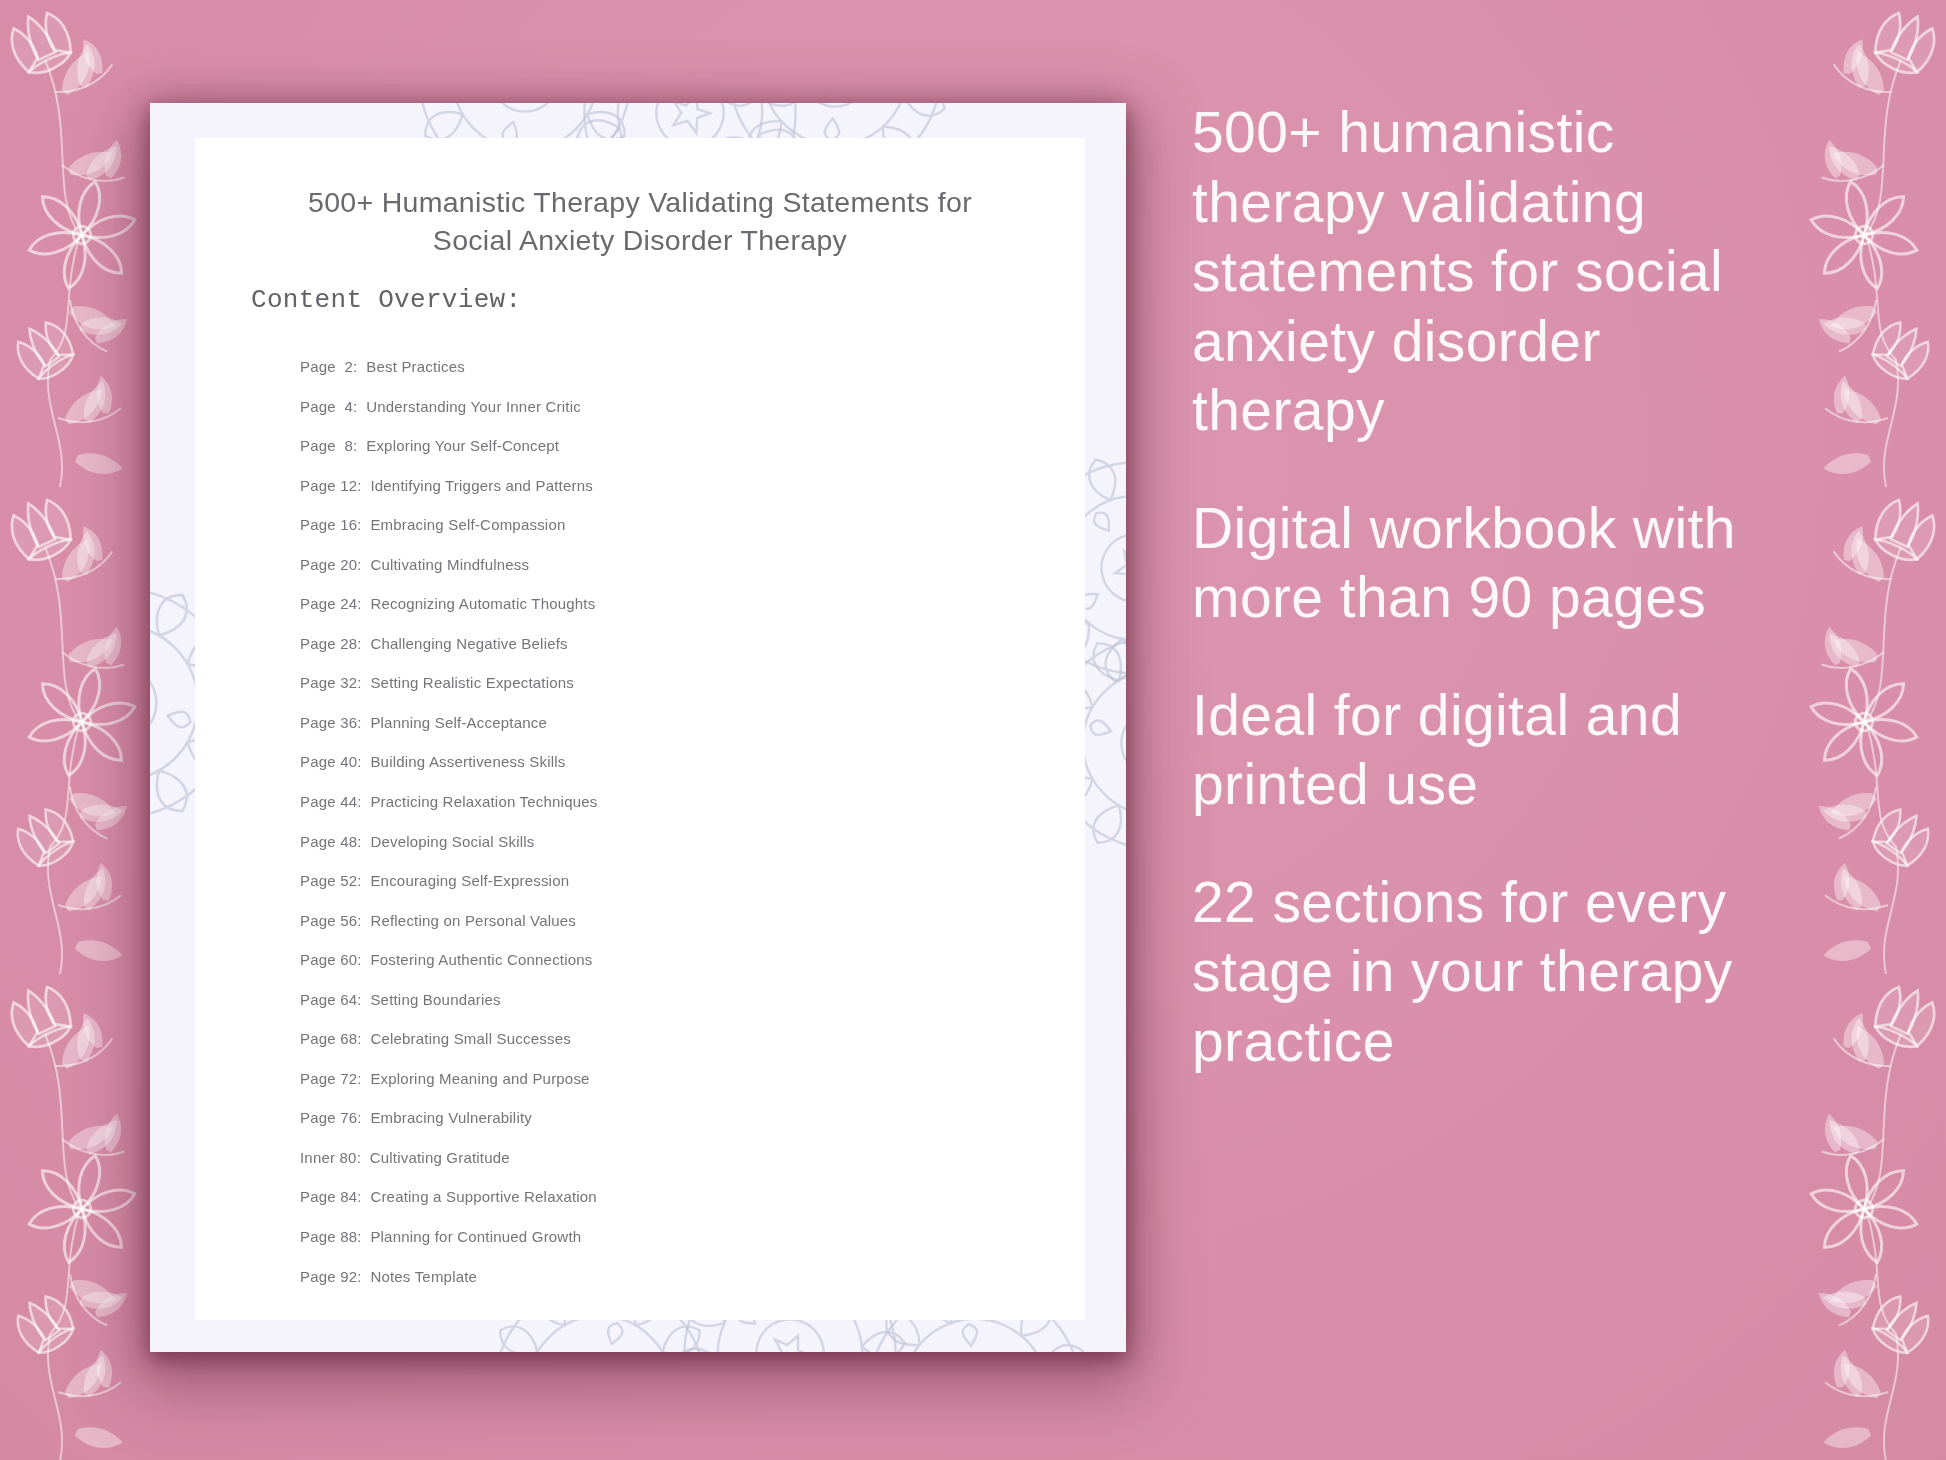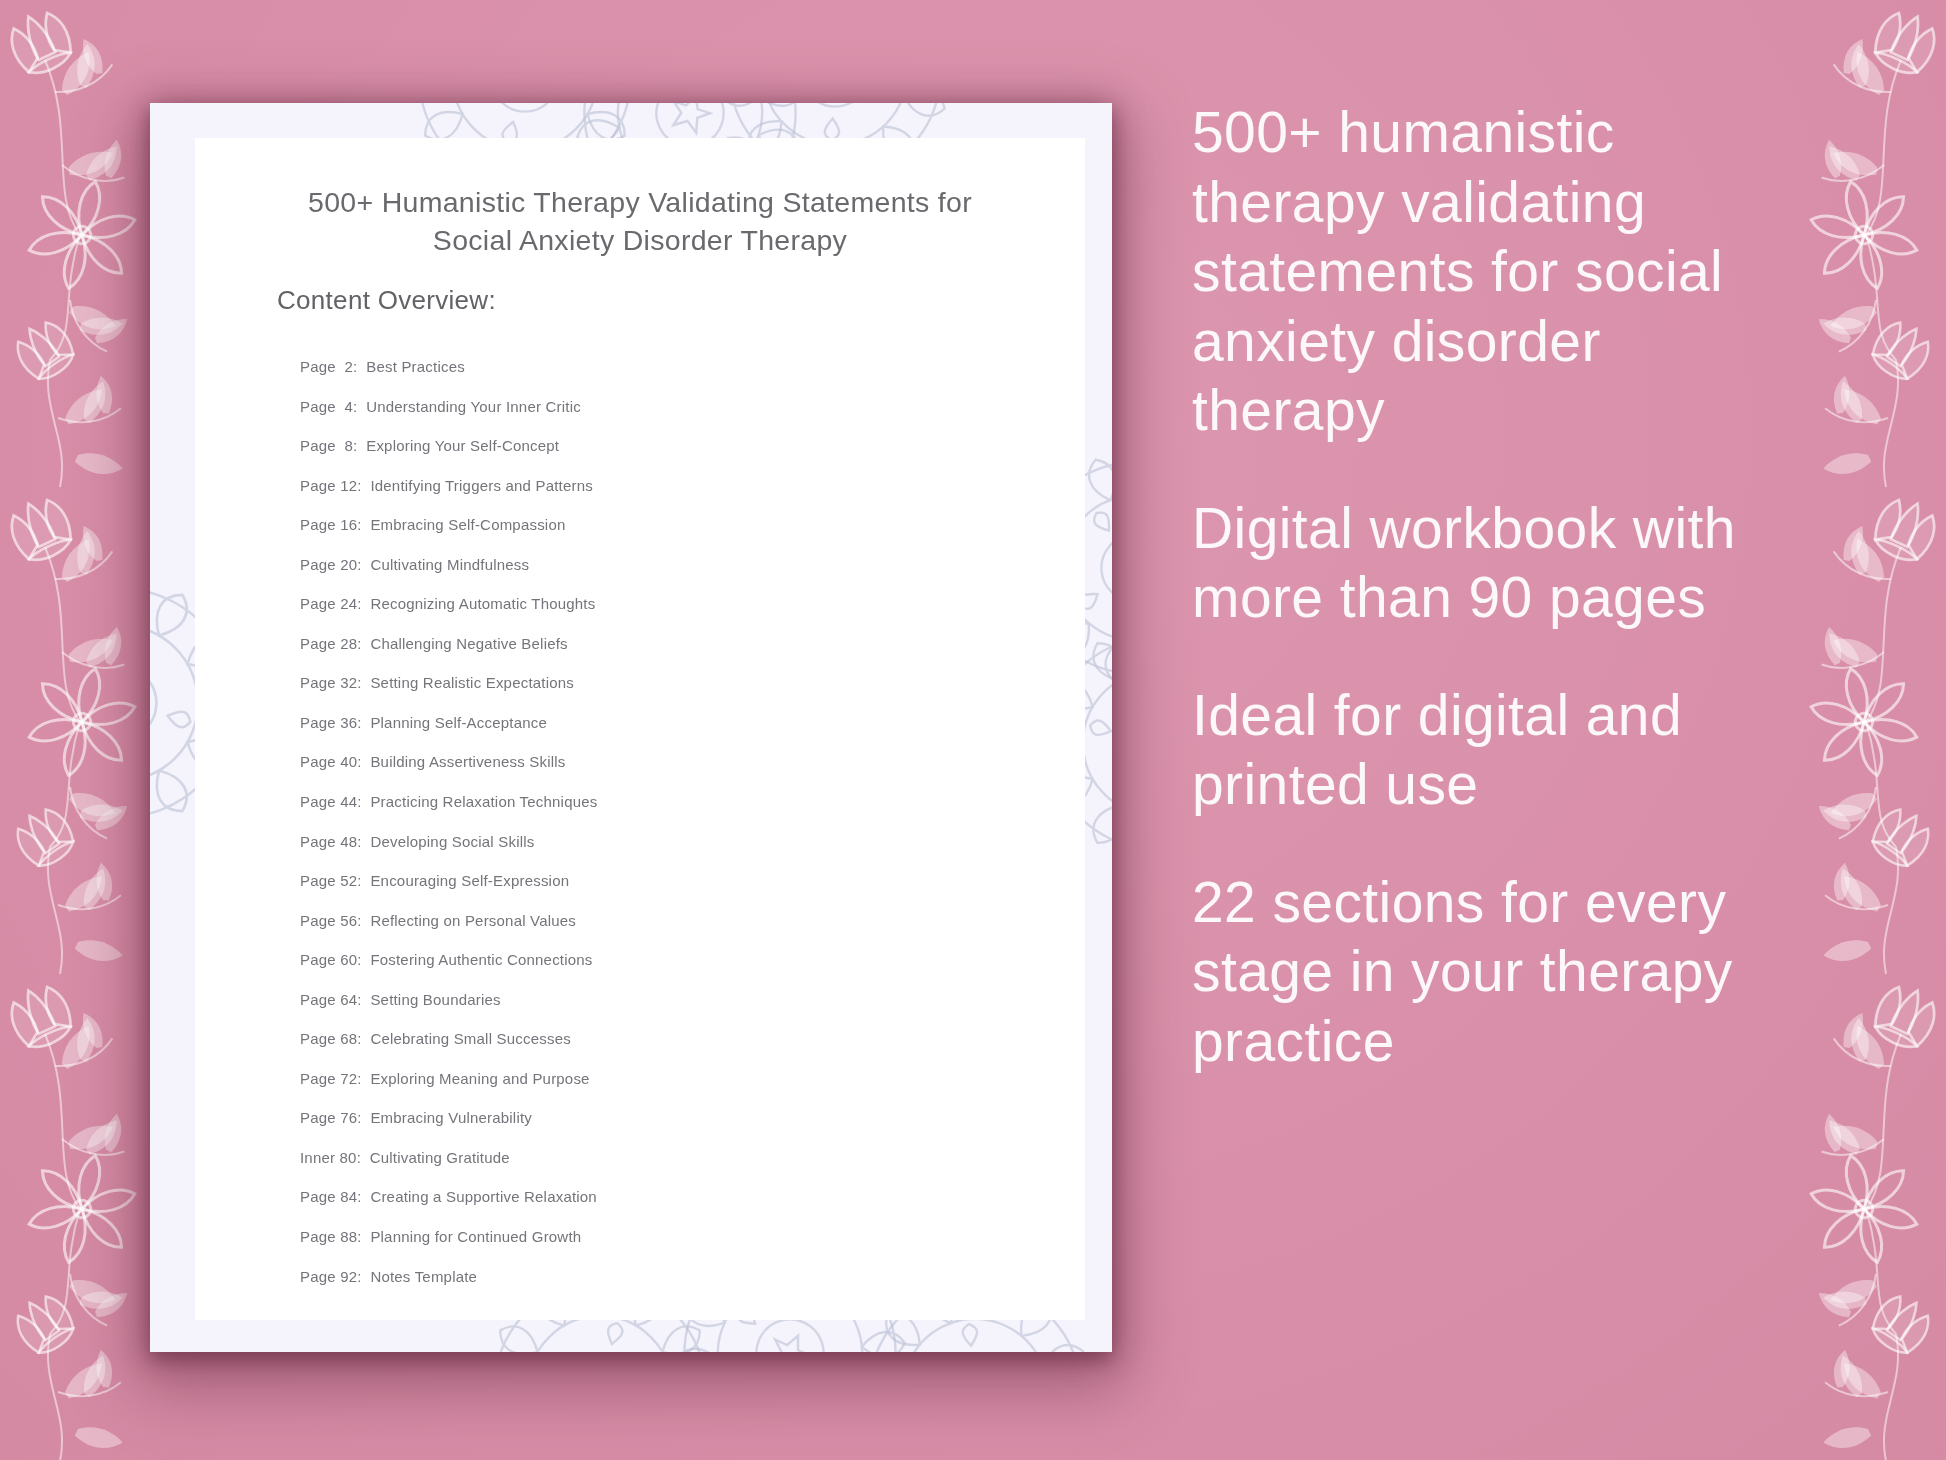--- a/index.html
+++ b/index.html
@@ -15,34 +15,35 @@
   .vine-left{left:0;}
   .vine-right{right:0;transform:scaleX(-1);}
 
   
   .paper{
     position:absolute;left:150px;top:103px;width:962px;height:1249px;
     background:#f5f3fb;overflow:hidden;
     box-shadow:0 8px 18px rgba(104,44,66,.6),
                0 24px 60px 14px rgba(104,44,66,.45),
                0 0 30px rgba(104,44,66,.35);
+    padding-left:14px;
   }
   .mandala{position:absolute;opacity:.55;}
   .content{
     position:absolute;left:45px;top:35px;width:890px;height:1182px;
     background:#ffffff;
   }
   .doc-title{
     position:absolute;left:0;top:45px;width:100%;
     text-align:center;font-size:28.5px;line-height:38px;letter-spacing:.3px;
     color:#69696e;white-space:pre-line;
   }
   .overview{
-    position:absolute;left:82px;top:147px;
-    font-size:26px;color:#626267;letter-spacing:.3px;
+    position:absolute;left:56px;top:147px;
+    font-size:26px;color:#626267;letter-spacing:.3px;font-family:Liberation Mono, monospace;
   }
   .toc{position:absolute;left:105px;top:209px;}
   .toc-item{
     height:39.55px;font-size:15px;line-height:39.55px;
     color:#74747b;letter-spacing:.2px;white-space:pre;
   }
 
   
   .marketing{position:absolute;left:1192px;top:98px;width:620px;}
   .marketing-block{

